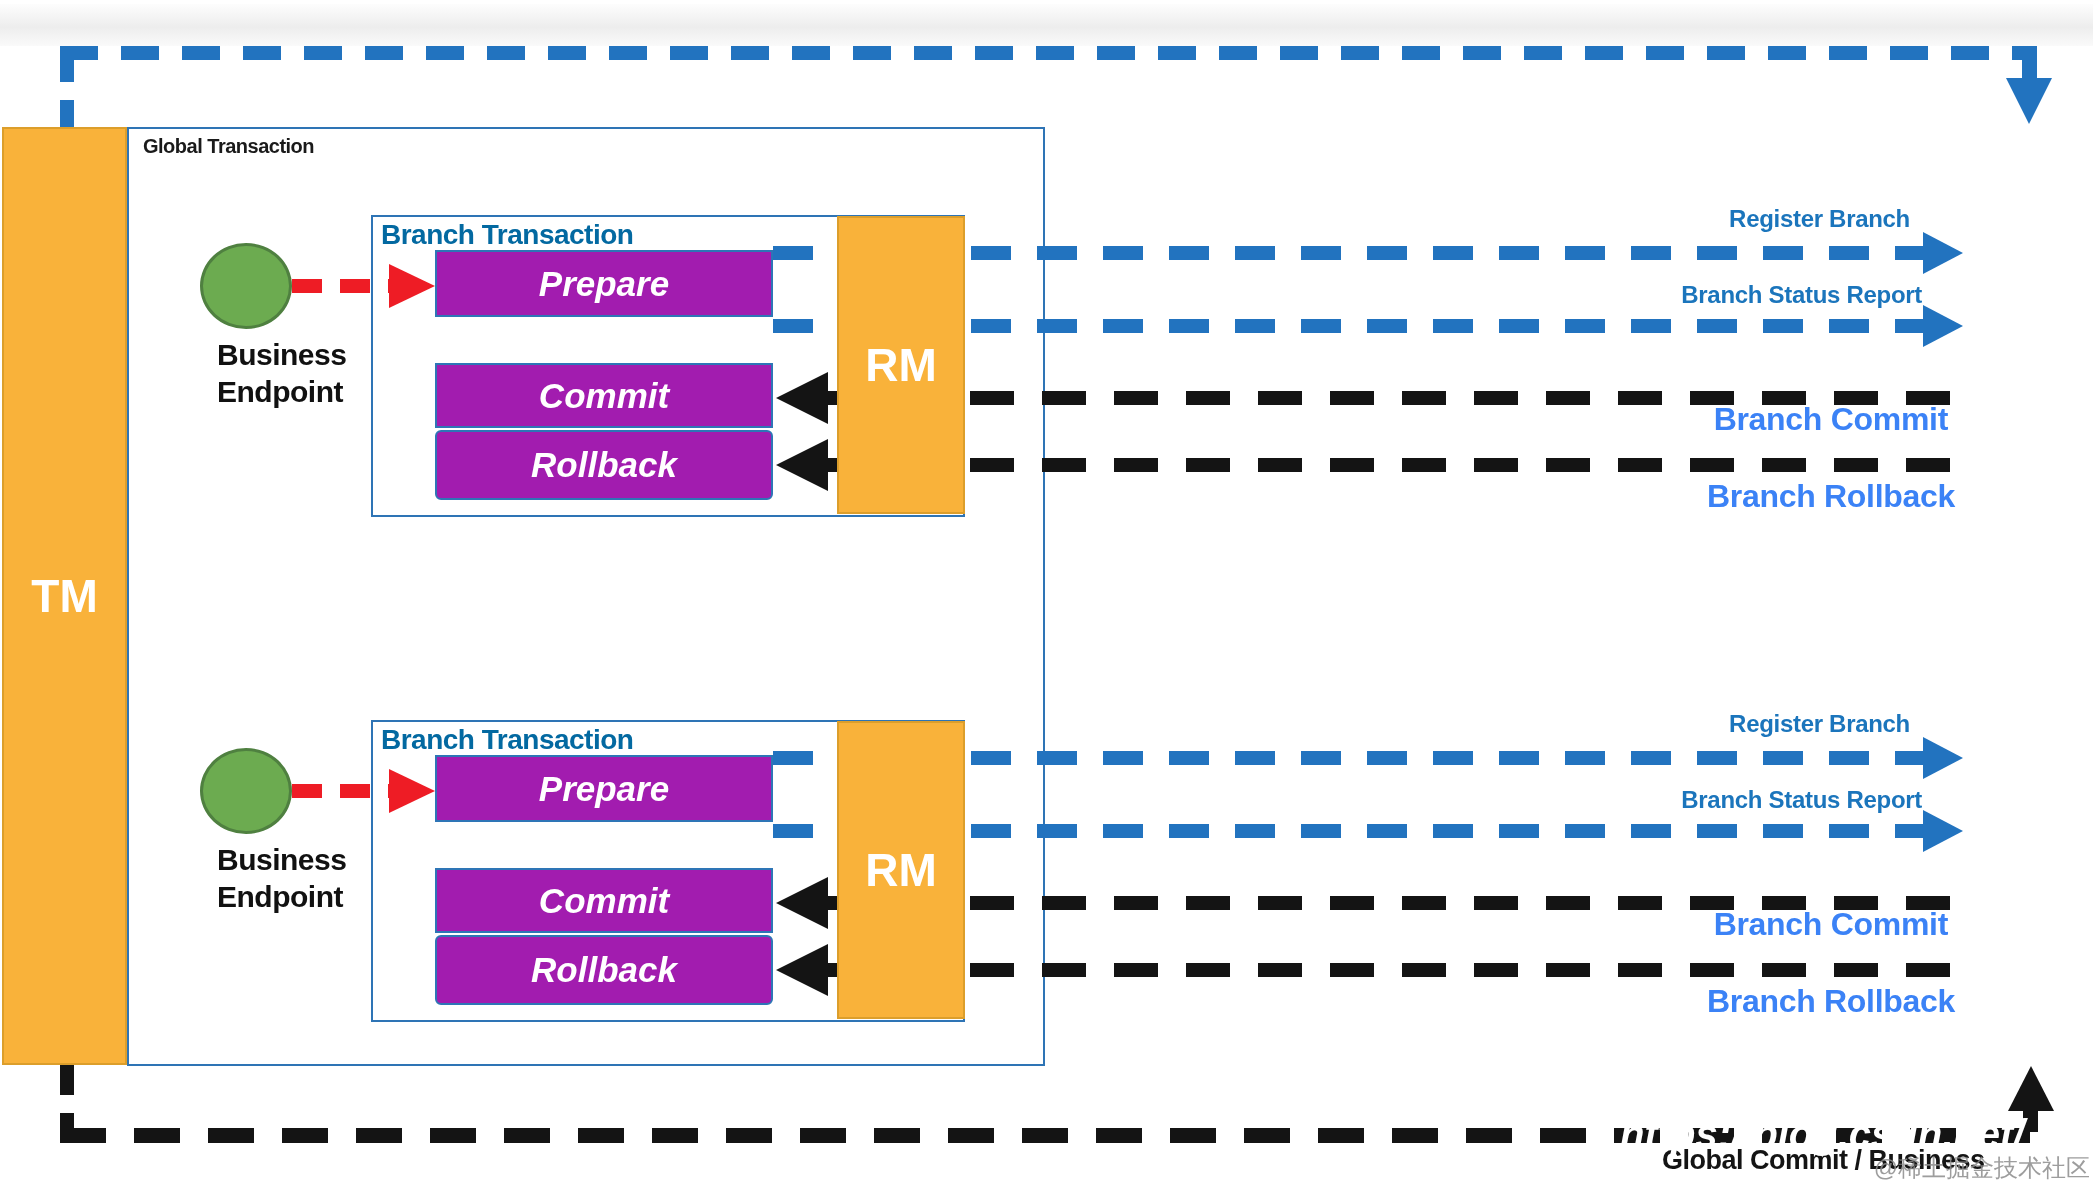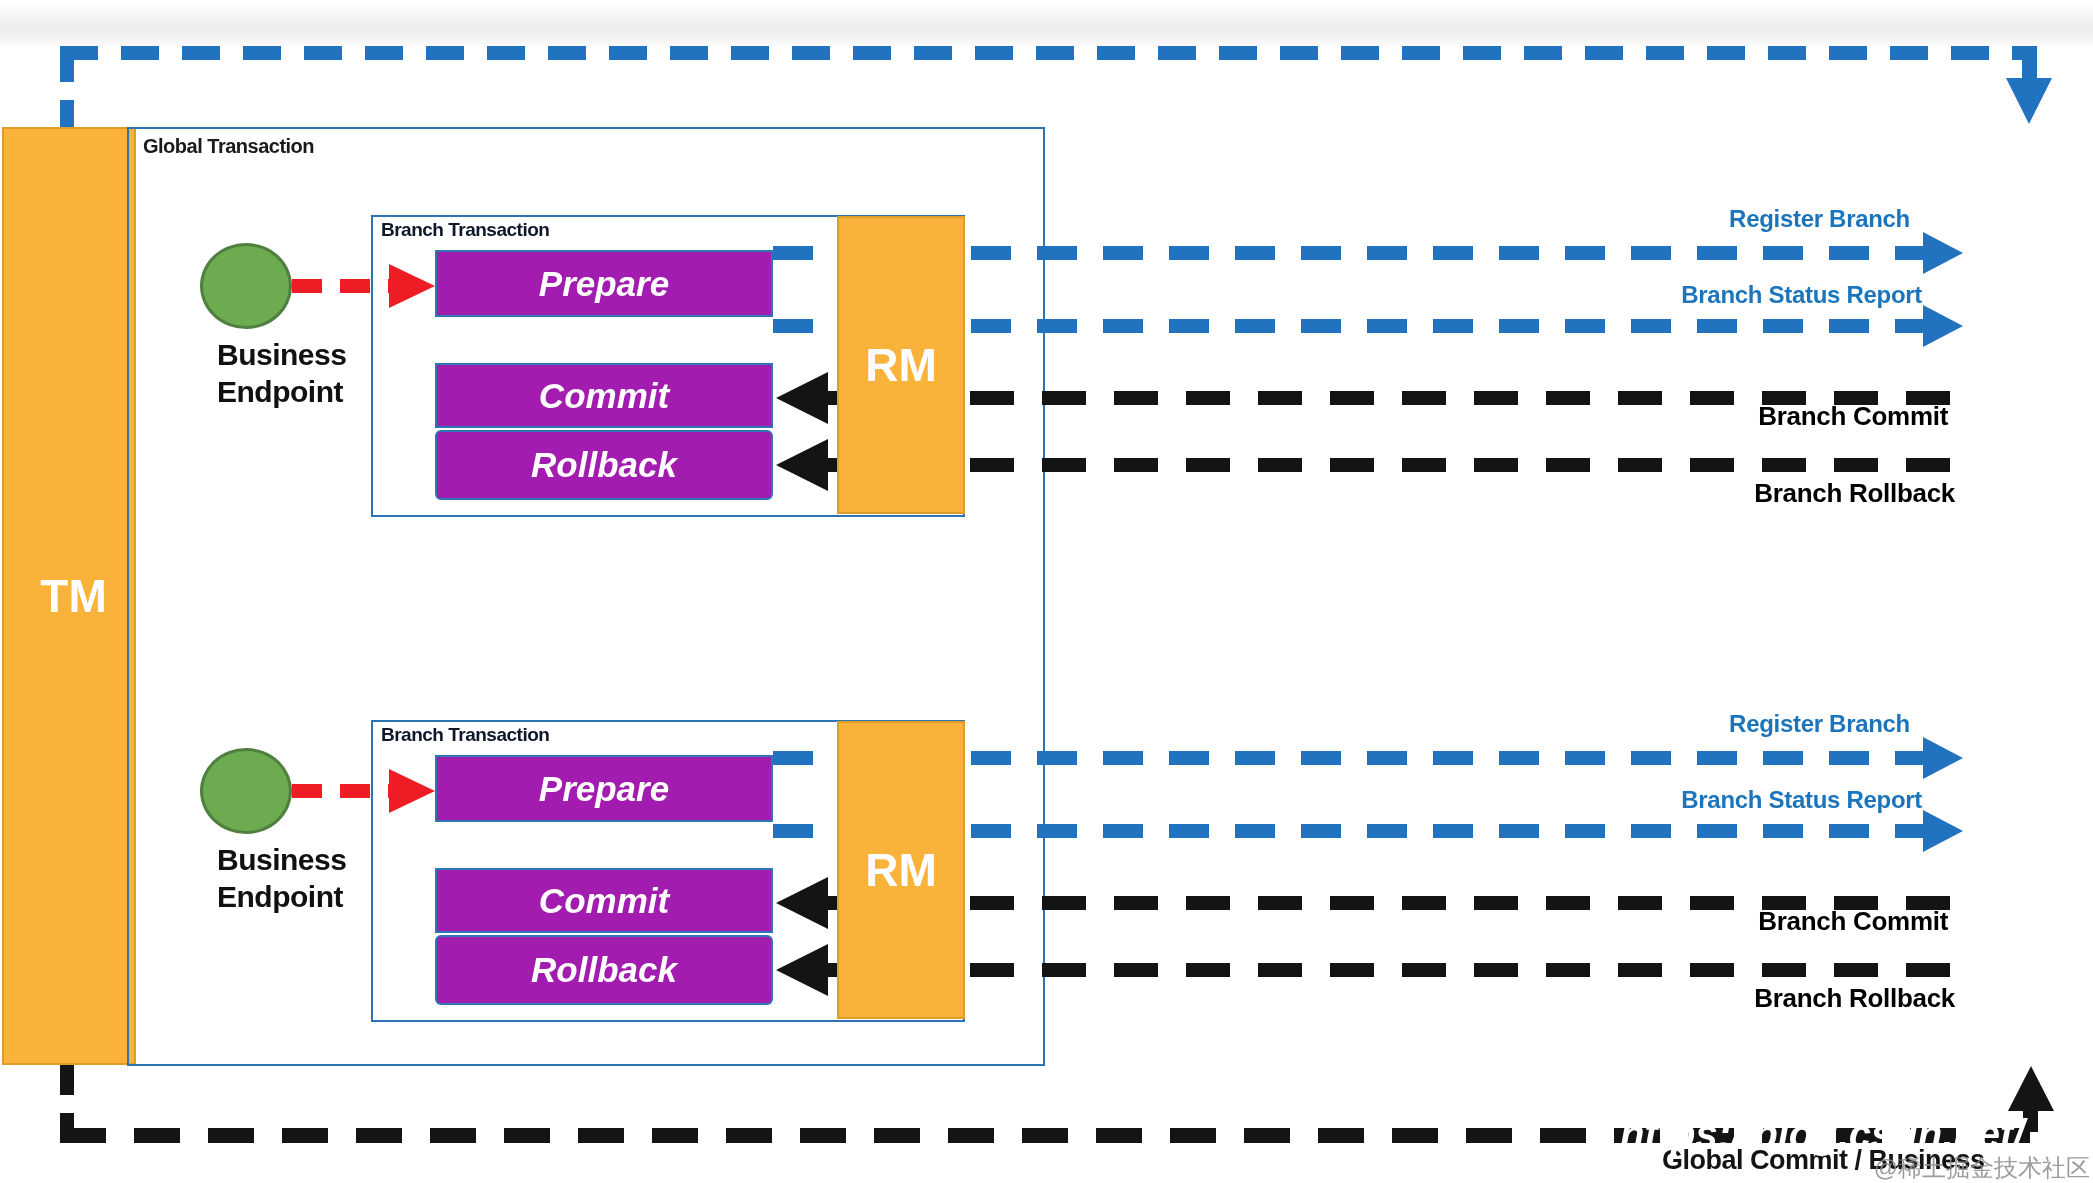--- a/index.html
+++ b/index.html
@@ -4,30 +4,30 @@
 <style>
   html,body{margin:0;padding:0;background:#fff;}
   #canvas{position:relative;width:2093px;height:1183px;background:#ffffff;overflow:hidden;
           font-family:"Liberation Sans",sans-serif;}
   .abs{position:absolute;}
   #top-band{left:0;top:4px;width:2093px;height:42px;
             background:linear-gradient(180deg,#fdfdfd,#ededed 55%,#fafafa);}
   
   .pillar{background:#F9B23A;border:2px solid #DC9E2B;display:flex;align-items:center;justify-content:center;
           color:#ffffff;font-weight:bold;font-size:46px;}
-  #tm-box{left:2px;top:127px;width:121px;height:934px;padding-left:9px;}
+  #tm-box{left:2px;top:127px;width:121px;height:934px;}
   #tc-box{left:1963px;top:125px;width:124px;height:937px;}
   
   #global-box{left:127px;top:127px;width:914px;height:935px;border:2px solid #2E74B5;background:transparent;}
   #global-label{left:143px;top:135px;font-weight:bold;font-size:20px;color:#1a1a1a;letter-spacing:-0.5px;}
   .group{--dy:0px;}
   .group.second{--dy:505px;}
   .branch-box{left:371px;top:calc(215px + var(--dy));width:590px;height:298px;
               background:#ffffff;border:2px solid #2E74B5;z-index:1;}
-  .branch-label{left:381px;top:calc(219px + var(--dy));font-weight:bold;font-size:19px;color:#0f172a;
+  .branch-label{left:381px;top:calc(219px + var(--dy));font-weight:bold;font-size:28px;color:#0369a1;
                 letter-spacing:-0.5px;z-index:2;}
   .rm-box{left:837px;top:calc(216px + var(--dy));width:124px;height:294px;background:#F9B23A;
           border:2px solid #DC9E2B;display:flex;align-items:center;justify-content:center;
           color:#fff;font-weight:bold;font-size:46px;z-index:4;}
   
   .op{left:435px;width:334px;background:#a21caf;border:2px solid #2E75B6;display:flex;align-items:center;
       justify-content:center;color:#ffffff;font-style:italic;font-weight:bold;font-size:35px;z-index:2;}
   .op.prepare{top:calc(250px + var(--dy));height:63px;}
   .op.commit{top:calc(363px + var(--dy));height:61px;}
   .op.rollback{top:calc(430px + var(--dy));height:66px;border-radius:6px;}
@@ -53,21 +53,21 @@
               background:repeating-linear-gradient(90deg,#141414 0 44px,transparent 44px 72px);}
   .black-line.r3{top:calc(391px + var(--dy));}
   .black-line.r4{top:calc(458px + var(--dy));}
   .black-arrow{width:0;height:0;left:776px;z-index:3;
                border-right:52px solid #141414;border-top:26px solid transparent;border-bottom:26px solid transparent;}
   .black-arrow.r3{top:calc(372px + var(--dy));}
   .black-arrow.r4{top:calc(439px + var(--dy));}
   
   .msg{font-weight:bold;font-size:24px;text-align:right;letter-spacing:-0.3px;z-index:3;}
   .msg.blue{color:#1B75BC;}
-  .msg.dark{color:#000000;font-size:26px;}
+  .msg.dark{color:#3b82f6;font-size:32px;}
   .msg.register{left:1610px;width:300px;top:calc(205px + var(--dy));}
   .msg.status{left:1610px;width:312px;top:calc(281px + var(--dy));}
   .msg.commit-lbl{left:1650px;width:298px;top:calc(401px + var(--dy));}
   .msg.rollback-lbl{left:1650px;width:305px;top:calc(478px + var(--dy));}
   
   #topline-h{left:60px;top:46px;width:1977px;height:14px;z-index:5;
              background:repeating-linear-gradient(90deg,#2273BF 0 38px,transparent 38px 61px);}
   #topline-v-left{left:60px;top:52px;width:14px;height:75px;z-index:5;
                   background:repeating-linear-gradient(180deg,#2273BF 0 30px,transparent 30px 48px);}
   #topline-v-right{left:2022px;top:50px;width:15px;height:30px;background:#2273BF;z-index:5;}

